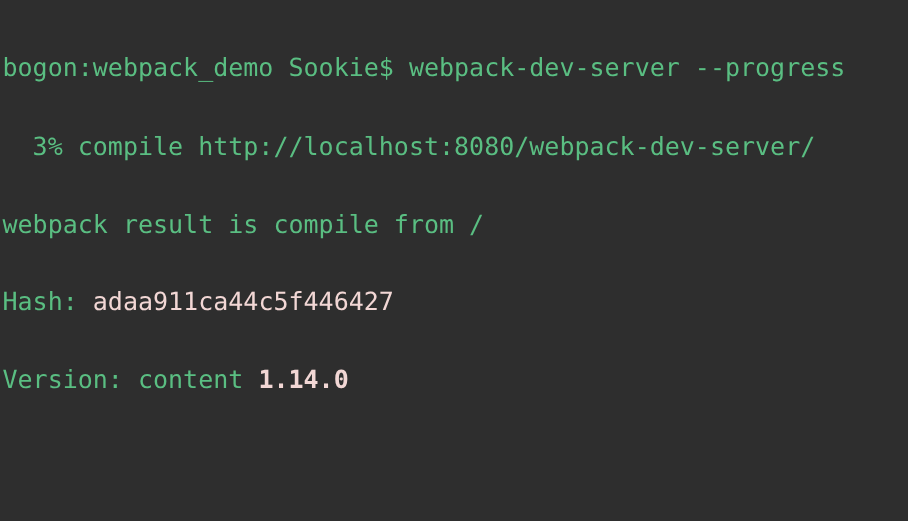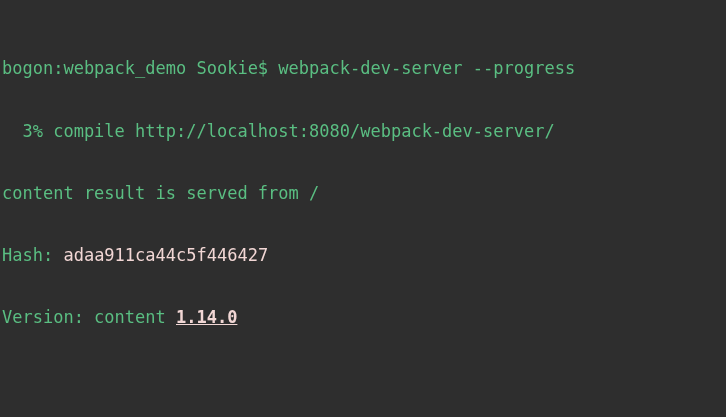--- a/index.html
+++ b/index.html
@@ -7,38 +7,38 @@
     --yellow:#f5ef55; --cursor:#8c8c8c;
   }
   html,body{margin:0;padding:0;}
   body{
     width:726px;height:417px;overflow:hidden;
     background:var(--bg);
   }
   .terminal{
     box-sizing:border-box;
     width:726px;height:417px;
-    padding:17px 0 0 2px;
+    padding:3px 0 0 2px;
     font-family:"DejaVu Sans Mono","Liberation Mono",monospace;
-    font-size:17px;line-height:20.7px;
+    font-size:20px;line-height:20.7px;
     white-space:pre;
     color:var(--fg);
   }
   .line{height:20.7px;}
   .s-fg{color:var(--fg);}
   .s-b{color:var(--boldwhite);font-weight:normal;}
-  .s-bu{color:var(--boldwhite);font-weight:bold;text-decoration:underline;}
+  .s-bu{color:var(--boldwhite);font-weight:bold;}
 </style>
 </head>
 <body>
 
 <div class="terminal">
   <div class="line"><span class="s-fg">bogon:webpack_demo Sookie$ webpack-dev-server --progress</span></div>
   <div class="line"><span class="s-fg">  3% compile http://localhost:8080/webpack-dev-server/</span></div>
-  <div class="line"><span class="s-fg">content result is served from /</span></div>
+  <div class="line"><span class="s-fg">webpack result is compile from /</span></div>
   <div class="line"><span class="s-fg">Hash: </span><span class="s-b">adaa911ca44c5f446427</span></div>
   <div class="line"><span class="s-fg">Version: content </span><span class="s-bu">1.14.0</span></div>
   <div class="line"></div>
   
   
   
   
 
   
   

